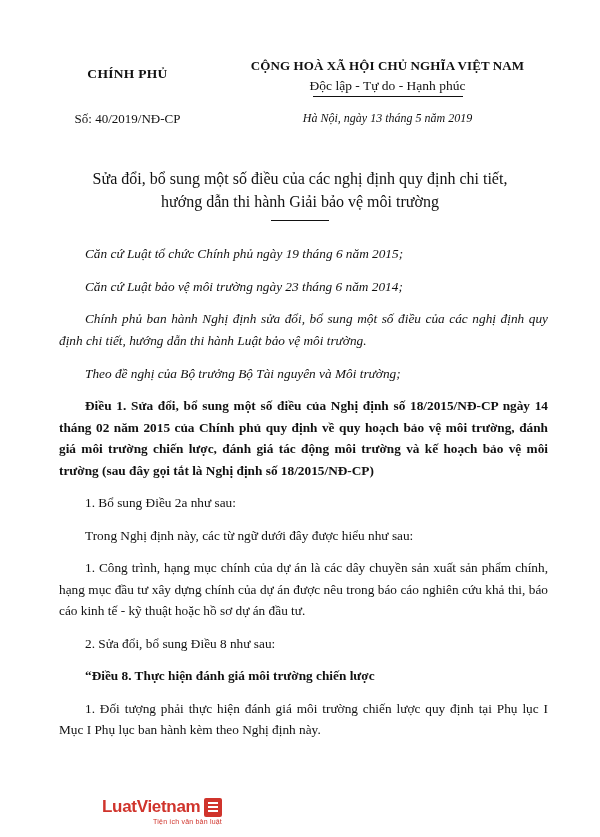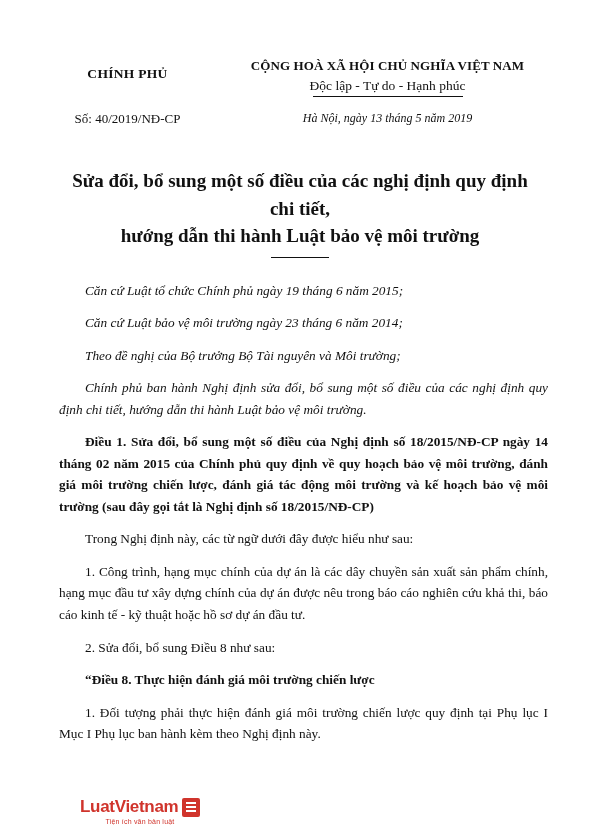--- a/index.html
+++ b/index.html
@@ -89,22 +89,22 @@
     margin-top: 40px;
     padding: 0 70px;
     box-sizing: border-box;
   }
   .decree-word {
     font-weight: bold;
     font-size: 14px;
     letter-spacing: 0.6px;
   }
   .decree-title {
-    font-weight: bold;
-    font-size: 19px;
+    font-weight: normal;
+    font-size: 16px;
     line-height: 1.45;
     margin-top: 4px;
   }
   .rule-title {
     width: 58px;
     height: 1px;
     background: #111;
     margin: 7px auto 0 auto;
   }
 
@@ -124,24 +124,24 @@
   .body p.italic {
     font-style: italic;
   }
   .body p.bold {
     font-weight: bold;
   }
 
   
   .logo {
     position: absolute;
-    left: 80px;
+    left: 102px;
     bottom: 12px;
     width: 120px;
-    text-align: center;
+    text-align: right;
   }
   .logo-main {
     display: flex;
     align-items: center;
   }
   .logo-text {
     font-family: "Liberation Sans", sans-serif;
     font-weight: bold;
     font-size: 17px;
     color: #d0342c;
@@ -190,31 +190,32 @@
   </div>
 
   <div class="subheader">
     <div class="doc-number">Số: 40/2019/NĐ-CP</div>
     <div class="place-date">Hà Nội, ngày 13 tháng 5 năm 2019</div>
   </div>
 
   <div class="title-block">
     <div class="decree-title">
       <div>Sửa đổi, bổ sung một số điều của các nghị định quy định chi tiết,</div>
-      <div>hướng dẫn thi hành Luật bảo vệ môi trường</div>
+      <div>hướng dẫn thi hành Giải bảo vệ môi trường</div>
     </div>
     <div class="rule-title"></div>
   </div>
 
   <div class="body" id="body-container">
       <p class="italic">Căn cứ Luật tổ chức Chính phủ ngày 19 tháng 6 năm 2015;</p>
       <p class="italic">Căn cứ Luật bảo vệ môi trường ngày 23 tháng 6 năm 2014;</p>
+      <p class="italic">Chính phủ ban hành Nghị định sửa đổi, bổ sung một số điều của các nghị định quy định chi tiết, hướng dẫn thi hành Luật bảo vệ môi trường.</p>
       <p class="italic">Theo đề nghị của Bộ trưởng Bộ Tài nguyên và Môi trường;</p>
-      <p class="italic">Chính phủ ban hành Nghị định sửa đổi, bổ sung một số điều của các nghị định quy định chi tiết, hướng dẫn thi hành Luật bảo vệ môi trường.</p>
       <p class="bold">Điều 1. Sửa đổi, bổ sung một số điều của Nghị định số 18/2015/NĐ-CP ngày 14 tháng 02 năm 2015 của Chính phủ quy định về quy hoạch bảo vệ môi trường, đánh giá môi trường chiến lược, đánh giá tác động môi trường và kế hoạch bảo vệ môi trường (sau đây gọi tắt là Nghị định số 18/2015/NĐ-CP)</p>
+      <p>1. Bổ sung Điều 2a như sau:</p>
       <p>Trong Nghị định này, các từ ngữ dưới đây được hiểu như sau:</p>
       <p>1. Công trình, hạng mục chính của dự án là các dây chuyền sản xuất sản phẩm chính, hạng mục đầu tư xây dựng chính của dự án được nêu trong báo cáo nghiên cứu khả thi, báo cáo kinh tế - kỹ thuật hoặc hồ sơ dự án đầu tư.</p>
       <p>2. Sửa đổi, bổ sung Điều 8 như sau:</p>
       <p class="bold">“Điều 8. Thực hiện đánh giá môi trường chiến lược</p>
       <p>1. Đối tượng phải thực hiện đánh giá môi trường chiến lược quy định tại Phụ lục I Mục I Phụ lục ban hành kèm theo Nghị định này.</p>
     </div>
 
   <div class="logo">
     <div class="logo-main">
       <span class="logo-text">LuatVietnam</span>

